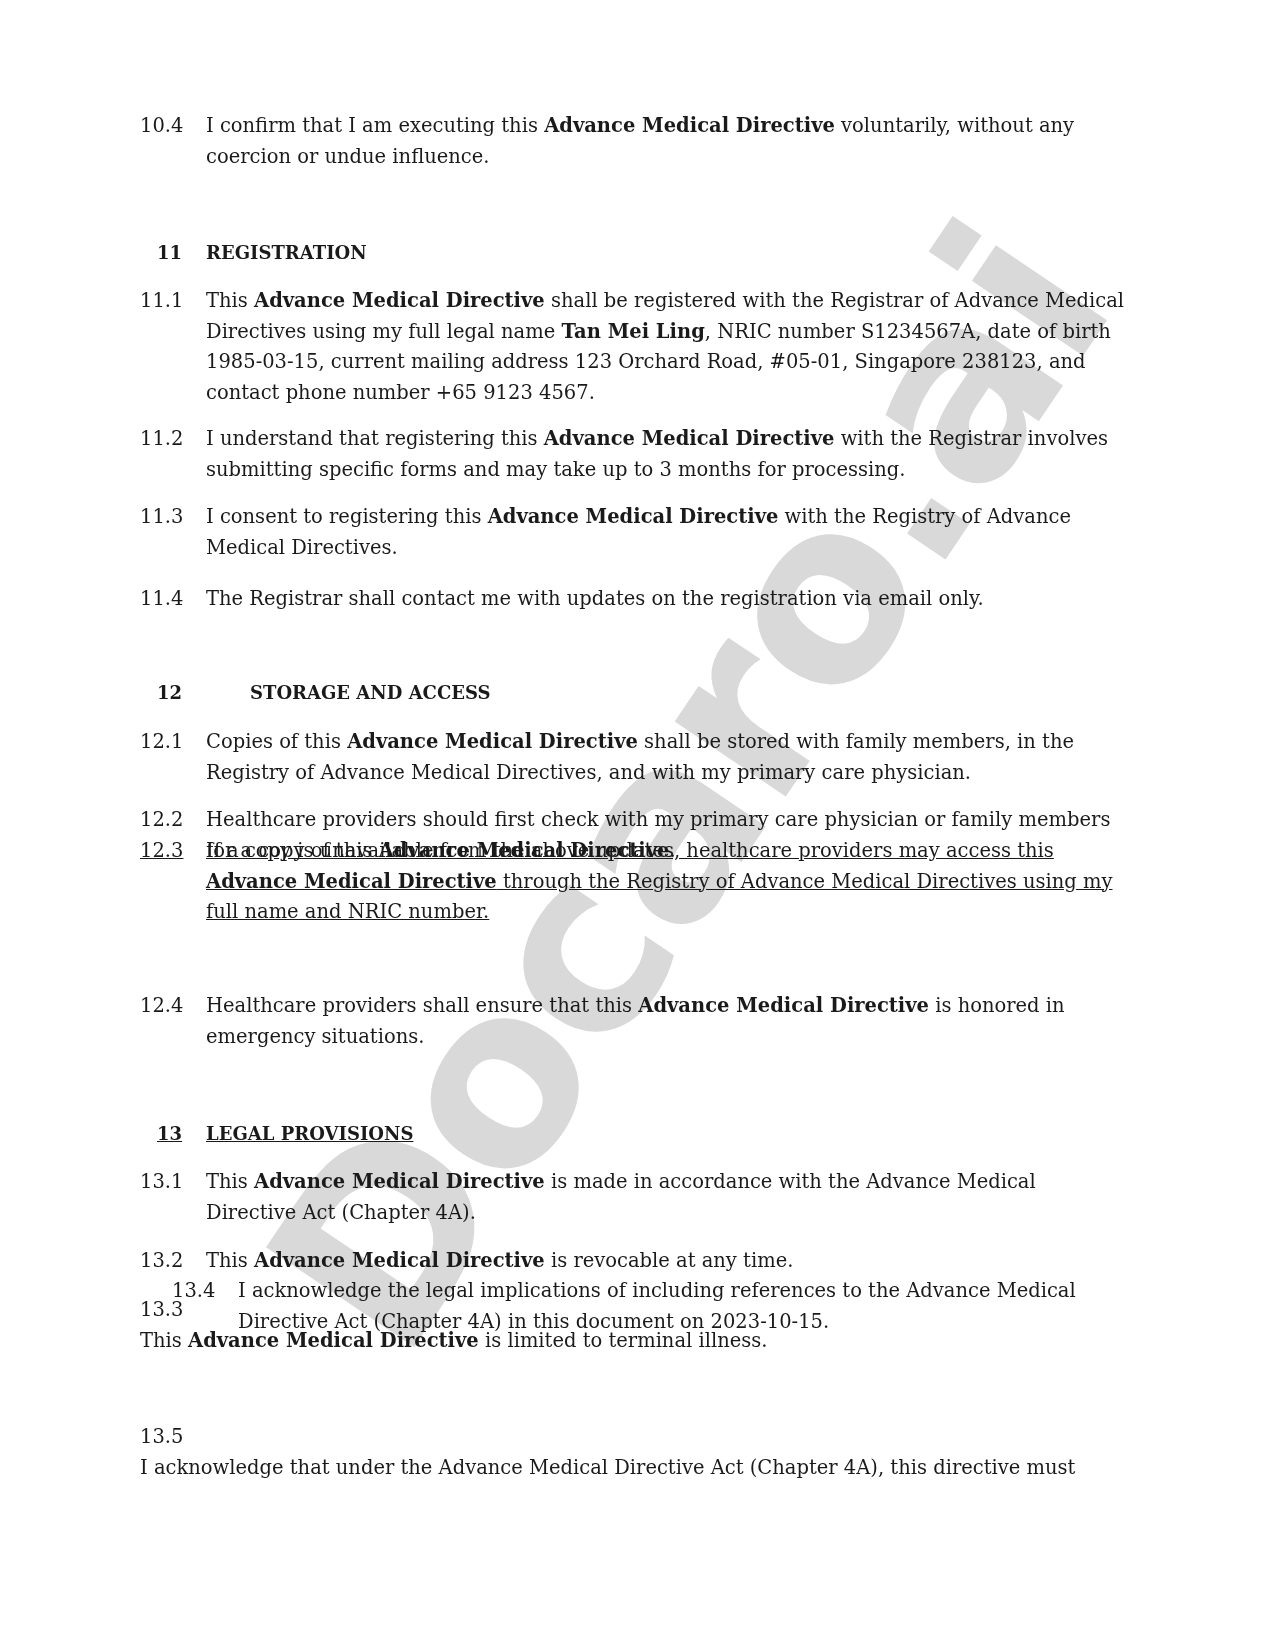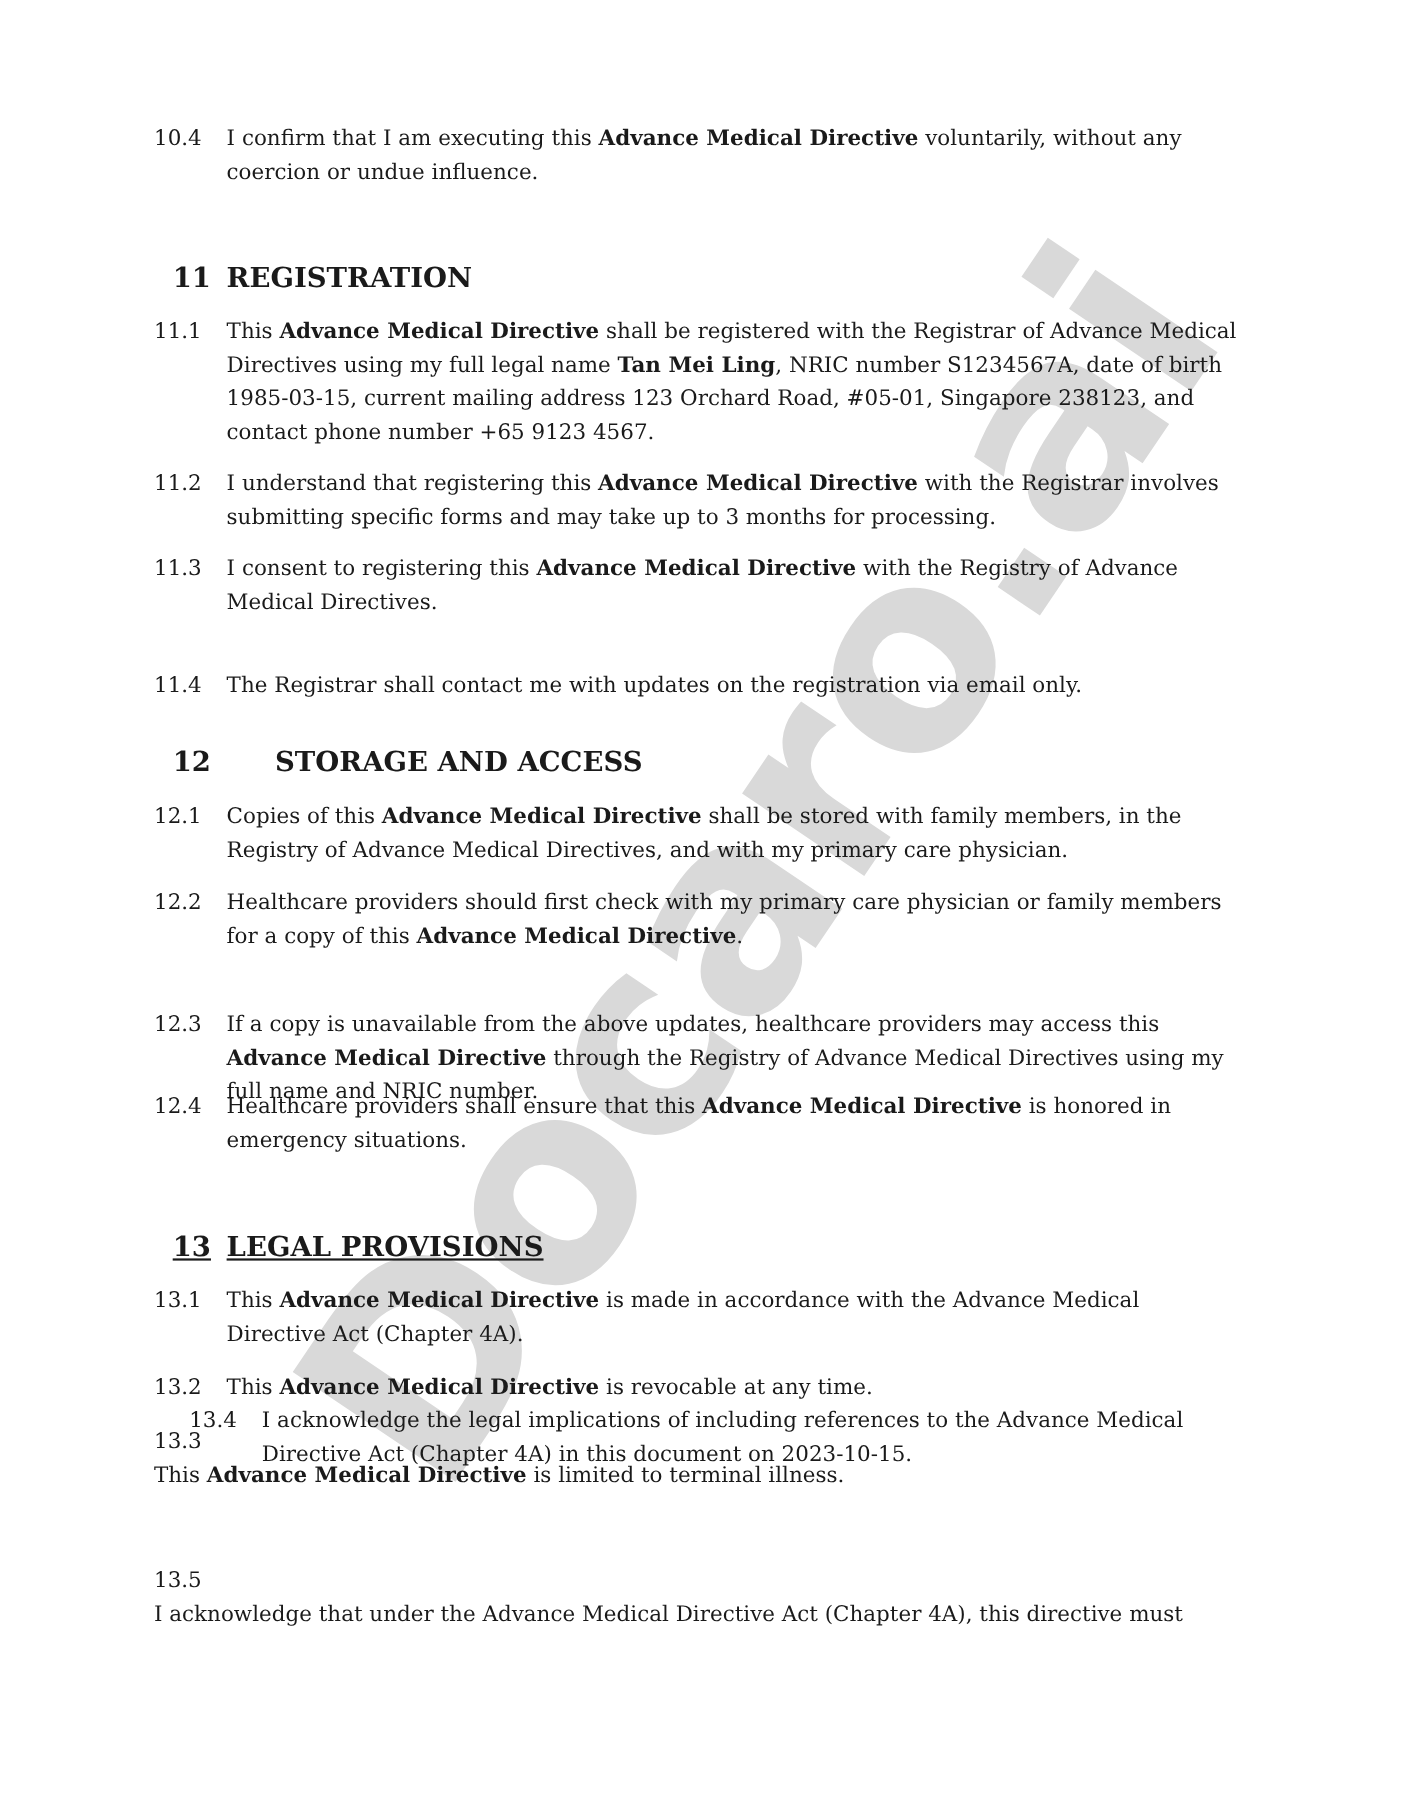--- a/index.html
+++ b/index.html
@@ -26,21 +26,21 @@
     .page { position: absolute; left: 0; top: 0; width: 1275px; z-index: 1; }
     .para {
       position: absolute; left: 140px; width: 990px;
       font-size: 19.5px; line-height: 30.5px;
       display: flex;
     }
     .para .num { width: 66px; flex: none; }
     .para .txt { flex: 1; }
     .heading {
       position: absolute; left: 140px; width: 990px;
-      font-size: 25px; line-height: 30px; font-weight: bold;
+      font-size: 18px; line-height: 30px; font-weight: bold;
       display: flex;
     }
     .heading .num { width: 66px; flex: none; text-align: left; padding-left: 17px; box-sizing: border-box; }
     b { font-weight: bold; }
   </style>
 </head>
 <body>
 
 <div class="watermark">Docaro.ai</div>
 
@@ -64,41 +64,41 @@
   <div class="para" style="top:424px;">
     <span class="num">11.2</span>
     <span class="txt"><span>I understand that registering this </span><b>Advance Medical Directive</b><span> with the Registrar involves submitting specific forms and may take up to 3 months for processing.</span></span>
   </div>
 
   <div class="para" style="top:502px;">
     <span class="num">11.3</span>
     <span class="txt"><span>I consent to registering this </span><b>Advance Medical Directive</b><span> with the Registry of Advance Medical Directives.</span></span>
   </div>
 
-  <div class="para" style="top:608px;">
+  <div class="para" style="top:584px;">
     <span class="num">11.4</span>
     <span class="txt">The Registrar shall contact me with updates on the registration via email only.</span>
   </div>
 
   <div class="heading" style="top:678px;gap:44px;">
     <span class="num">12</span>
     <span>STORAGE AND ACCESS</span>
   </div>
 
   <div class="para" style="top:727px;">
     <span class="num">12.1</span>
     <span class="txt"><span>Copies of this </span><b>Advance Medical Directive</b><span> shall be stored with family members, in the Registry of Advance Medical Directives, and with my primary care physician.</span></span>
   </div>
 
   <div class="para" style="top:805px;">
     <span class="num">12.2</span>
     <span class="txt"><span>Healthcare providers should first check with my primary care physician or family members for a copy of this </span><b>Advance Medical Directive</b><span>.</span></span>
   </div>
 
-  <div class="para" style="top:916px;">
+  <div class="para" style="top:836px;text-decoration:underline;">
     <span class="num">12.3</span>
     <span class="txt"><span>If a copy is unavailable from the above updates, healthcare providers may access this </span><b>Advance Medical Directive</b><span> through the Registry of Advance Medical Directives using my full name and NRIC number.</span></span>
   </div>
 
   <div class="para" style="top:991px;">
     <span class="num">12.4</span>
     <span class="txt"><span>Healthcare providers shall ensure that this </span><b>Advance Medical Directive</b><span> is honored in emergency situations.</span></span>
   </div>
 
   <div class="heading" style="top:1119px;text-decoration:underline;">

